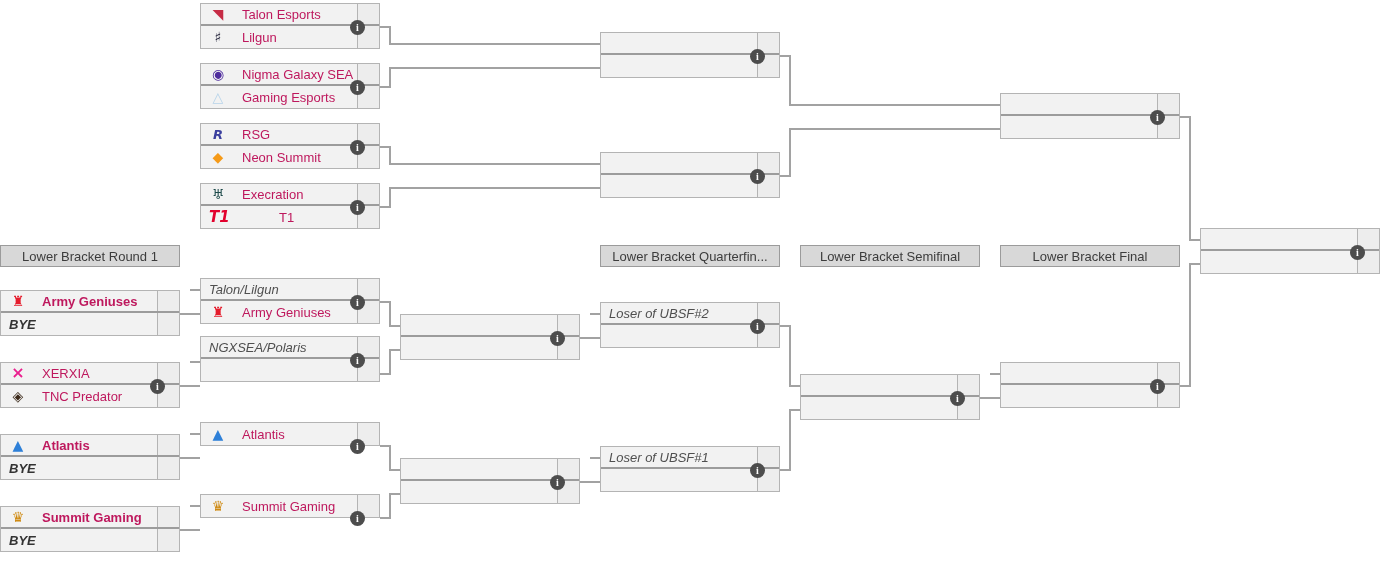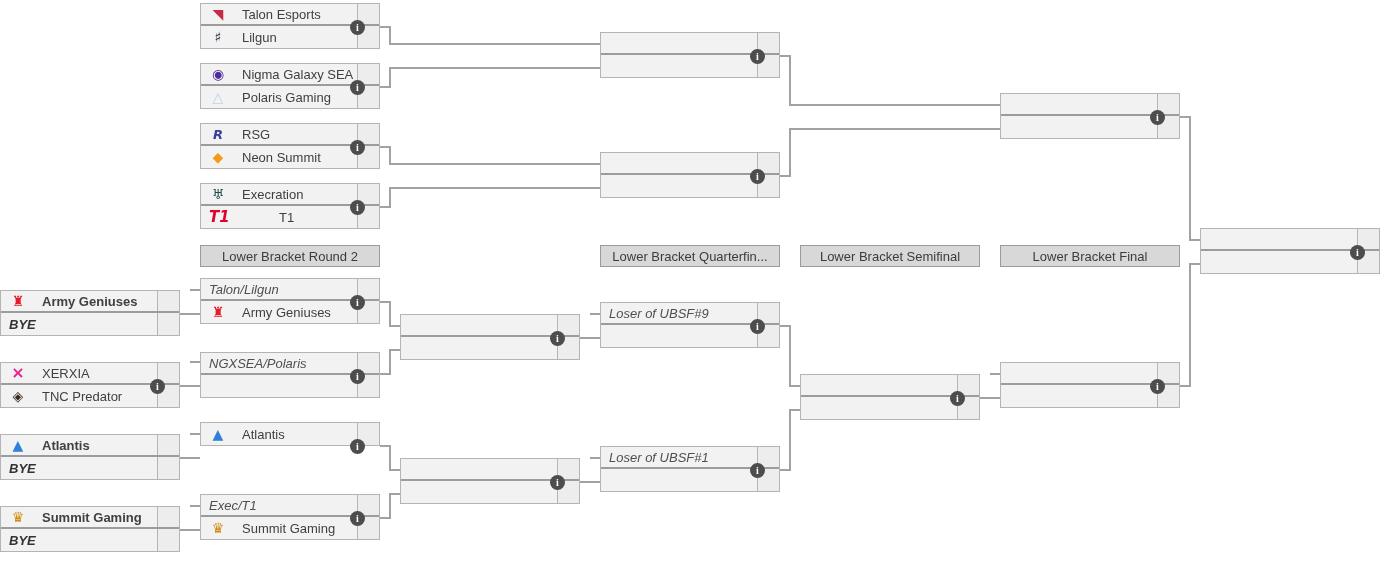--- a/index.html
+++ b/index.html
@@ -10,21 +10,21 @@
   svg.wires polyline{fill:none;stroke:#a2a2a2;stroke-width:2;}
   .match{position:absolute;width:180px;box-sizing:border-box;
          background:#f2f2f2;border:1px solid #b4b4b4;}
   .row{position:relative;height:22px;display:flex;align-items:center;
        padding-left:8px;box-sizing:border-box;}
   .row.r-top{border-bottom:2px solid #9c9c9c;}
   .score{position:absolute;right:0;top:0;bottom:0;width:21px;
          border-left:1px solid #b4b4b4;background:#ededed;}
   .logo{flex:none;width:18px;margin-right:15px;text-align:center;
         font-size:14px;line-height:1;font-family:"DejaVu Sans",sans-serif;}
-  .tname{font-size:13px;color:#404040;white-space:nowrap;overflow:hidden;max-width:112px;}
+  .tname{font-size:13px;color:#be185d;white-space:nowrap;overflow:hidden;max-width:112px;}
   .tname.hint{font-style:italic;color:#4f4f4f;}
   .tname.bye{font-weight:bold;font-style:italic;color:#333;}
   .tname.won{font-weight:bold;}
   .info{position:absolute;left:calc(100% - 29px);top:16px;width:15px;height:15px;
         border-radius:50%;background:#4d4d4d;color:#fff;z-index:3;
         display:flex;align-items:center;justify-content:center;
         font:bold 10px "Liberation Serif",serif;}
   .header{position:absolute;width:180px;height:22px;box-sizing:border-box;
           background:#d8d8d8;border:1px solid #9b9b9b;display:flex;
           align-items:center;justify-content:center;font-size:13px;color:#3c3c3c;}
@@ -95,21 +95,21 @@
   </div>
 
   <div class="match" style="left:200px;top:63px">
     <div class="row r-top">
       <span class="logo c-nigma">◉</span>
       <span class="tname">Nigma Galaxy SEA</span>
       <span class="score"></span>
     </div>
     <div class="row">
       <span class="logo c-polaris">△</span>
-      <span class="tname">Polaris Gaming</span>
+      <span class="tname">Gaming Esports</span>
       <span class="score"></span>
     </div>
     <span class="info">i</span>
   </div>
 
   <div class="match" style="left:200px;top:123px">
     <div class="row r-top">
       <span class="logo c-rsg">R</span>
       <span class="tname">RSG</span>
       <span class="score"></span>
@@ -169,22 +169,22 @@
   <div class="match" style="left:1200px;top:228px">
     <div class="row r-top">
         <span class="score"></span>
       </div>
     <div class="row">
         <span class="score"></span>
       </div>
     <span class="info">i</span>
   </div>
 
-  <div class="header" style="left:200px;top:245px">
-      <span>Lower Bracket Round 2</span>
+  <div class="header" style="left:0;top:245px">
+      <span>Lower Bracket Round 1</span>
     </div>
   <div class="header" style="left:600px;top:245px">
       <span>Lower Bracket Quarterfin...</span>
     </div>
   <div class="header" style="left:800px;top:245px">
       <span>Lower Bracket Semifinal</span>
     </div>
   <div class="header" style="left:1000px;top:245px">
       <span>Lower Bracket Final</span>
     </div>
@@ -245,45 +245,41 @@
       <span class="score"></span>
     </div>
     <div class="row">
       <span class="logo c-army">♜</span>
       <span class="tname">Army Geniuses</span>
       <span class="score"></span>
     </div>
     <span class="info">i</span>
   </div>
 
-  <div class="match" style="left:200px;top:352px">
+  <div class="match" style="left:200px;top:336px">
     <div class="row r-top">
       <span class="tname hint">NGXSEA/Polaris</span>
       <span class="score"></span>
     </div>
     <div class="row">
       <span class="score"></span>
     </div>
     <span class="info">i</span>
   </div>
 
   <div class="match" style="left:200px;top:422px">
     <div class="row">
       <span class="logo c-atlantis">▲</span>
       <span class="tname">Atlantis</span>
       <span class="score"></span>
     </div>
     <span class="info">i</span>
   </div>
 
   <div class="match" style="left:200px;top:494px">
-    <div class="row r-top">
-      <span class="tname hint">Exec/T1</span>
-      <span class="score"></span>
-    </div>
     <div class="row">
       <span class="logo c-summit">♛</span>
       <span class="tname">Summit Gaming</span>
       <span class="score"></span>
     </div>
     <span class="info">i</span>
   </div>
 
   <div class="match" style="left:400px;top:314px">
     <div class="row r-top">
@@ -300,21 +296,21 @@
         <span class="score"></span>
       </div>
     <div class="row">
         <span class="score"></span>
       </div>
     <span class="info">i</span>
   </div>
 
   <div class="match" style="left:600px;top:302px">
     <div class="row r-top">
-      <span class="tname hint">Loser of UBSF#9</span>
+      <span class="tname hint">Loser of UBSF#2</span>
       <span class="score"></span>
     </div>
     <div class="row">
       <span class="score"></span>
     </div>
     <span class="info">i</span>
   </div>
 
   <div class="match" style="left:600px;top:446px">
     <div class="row r-top">

